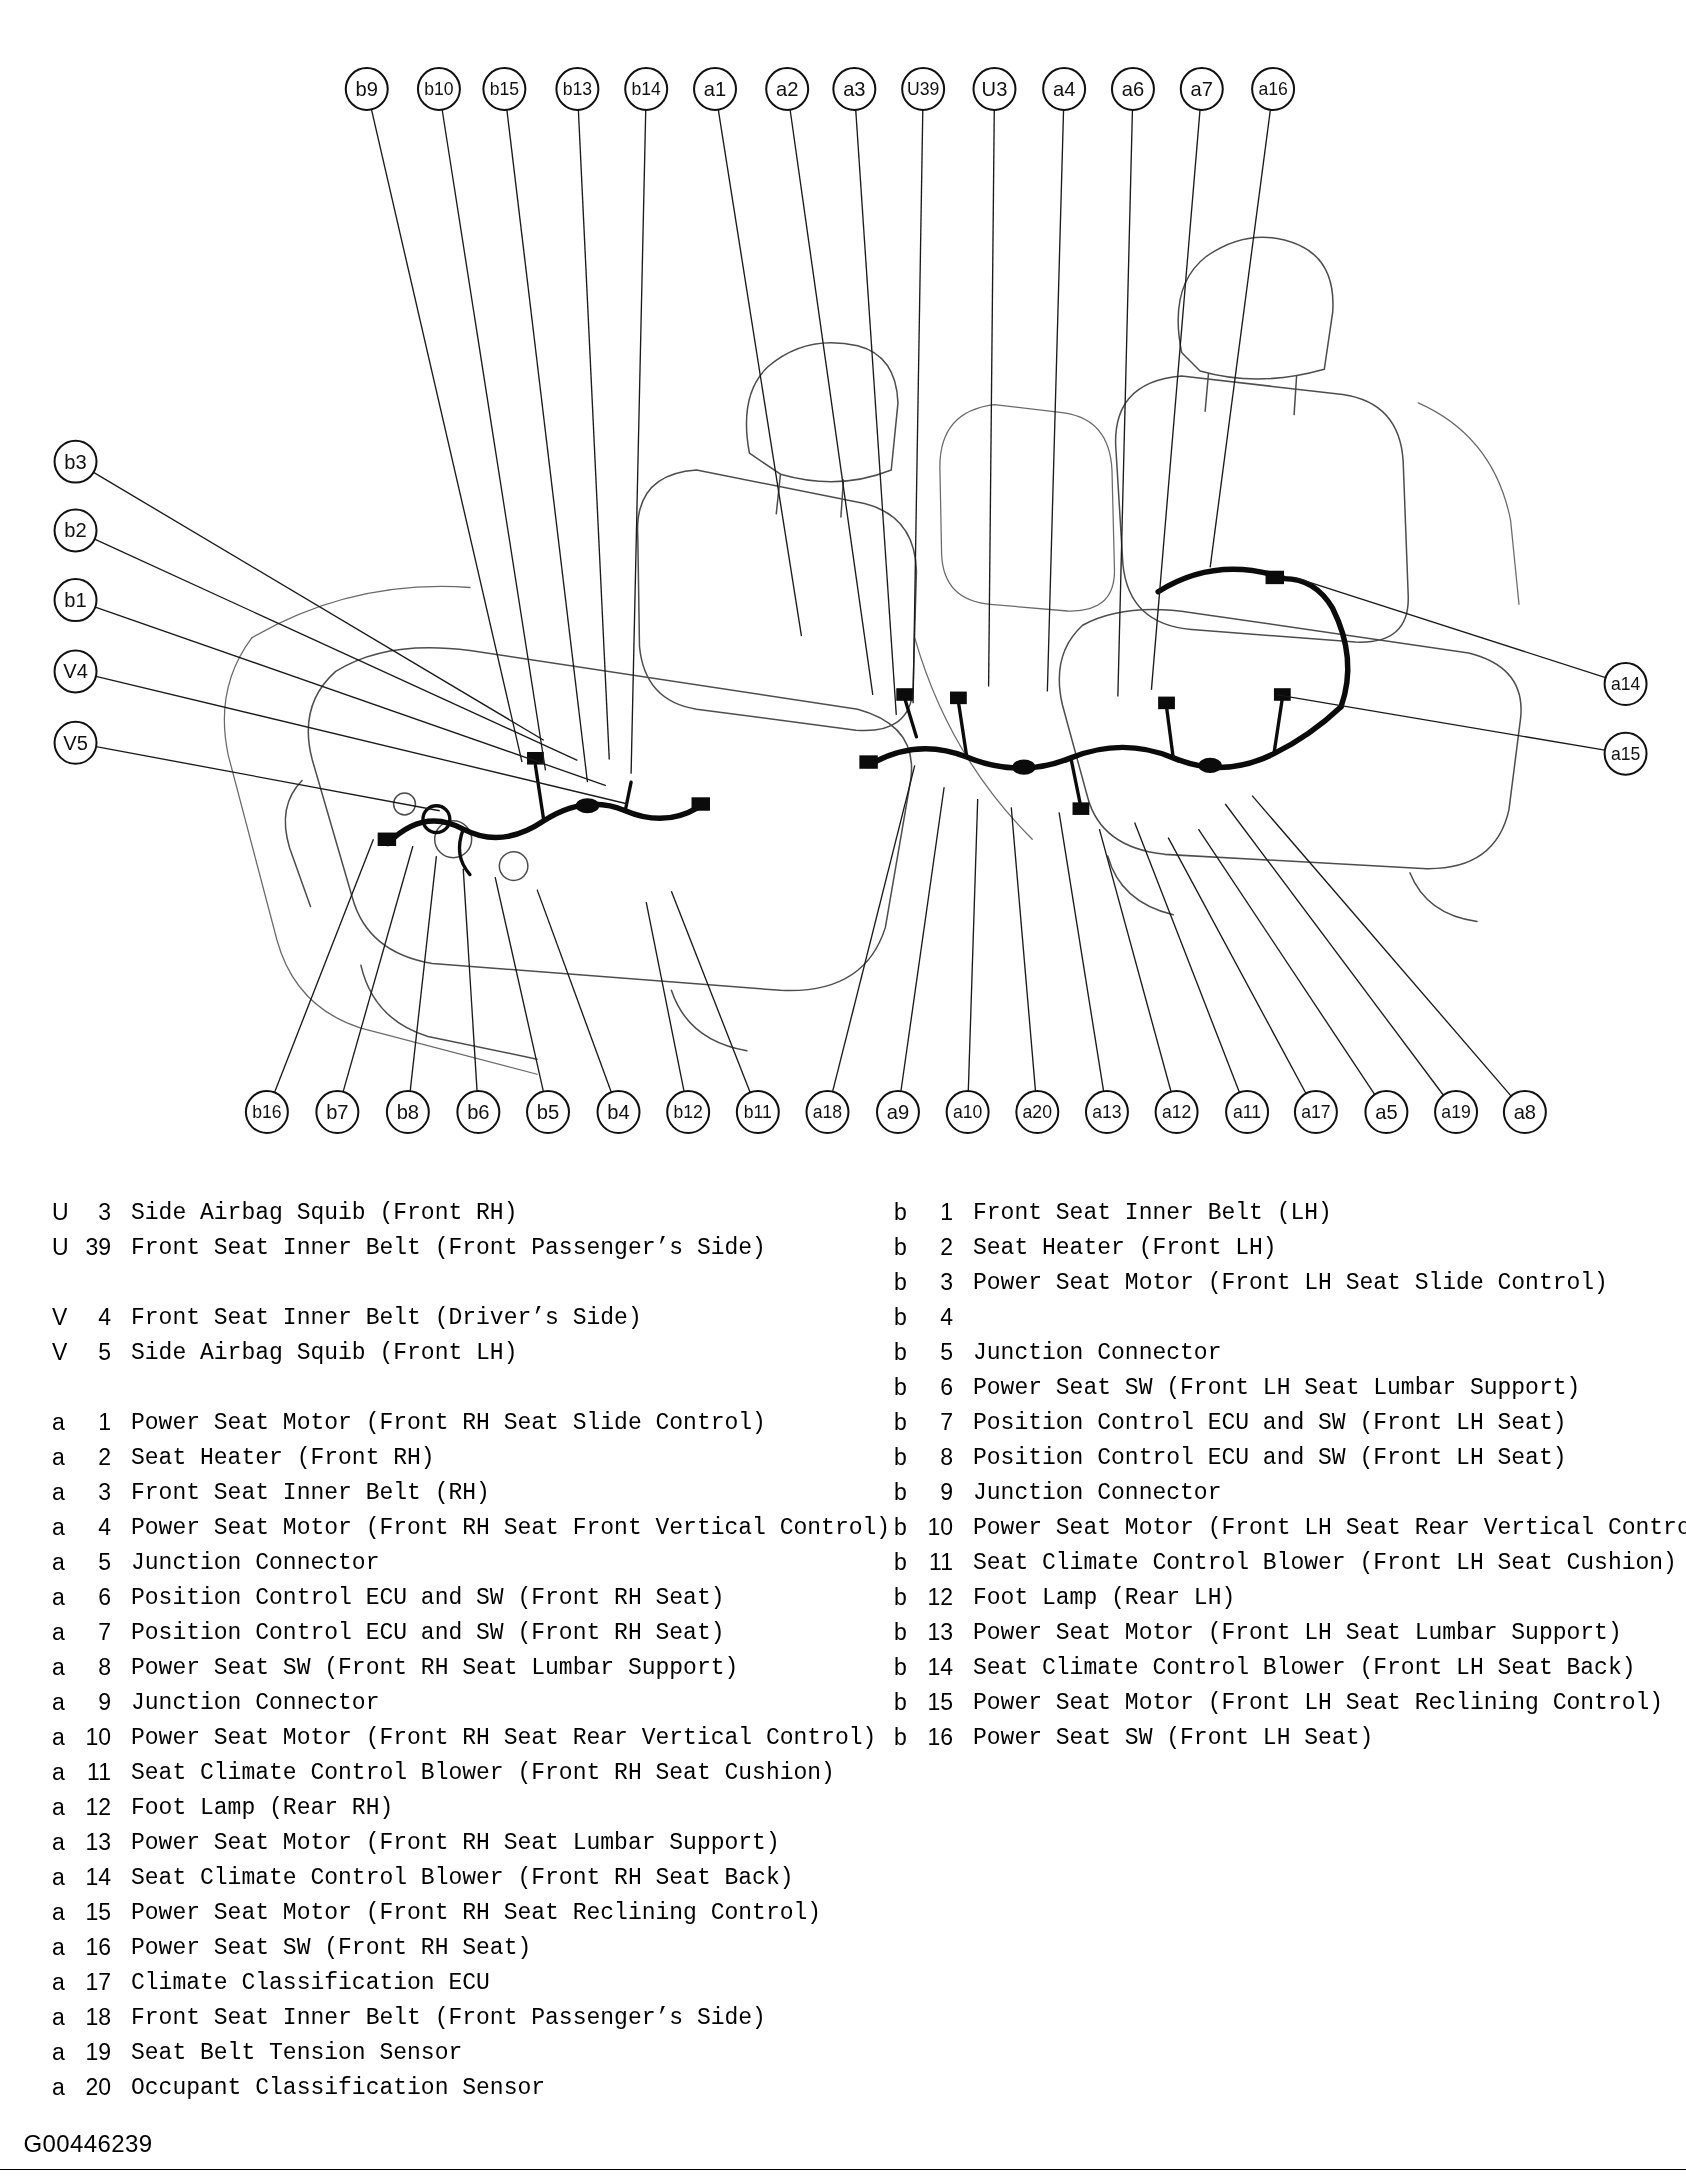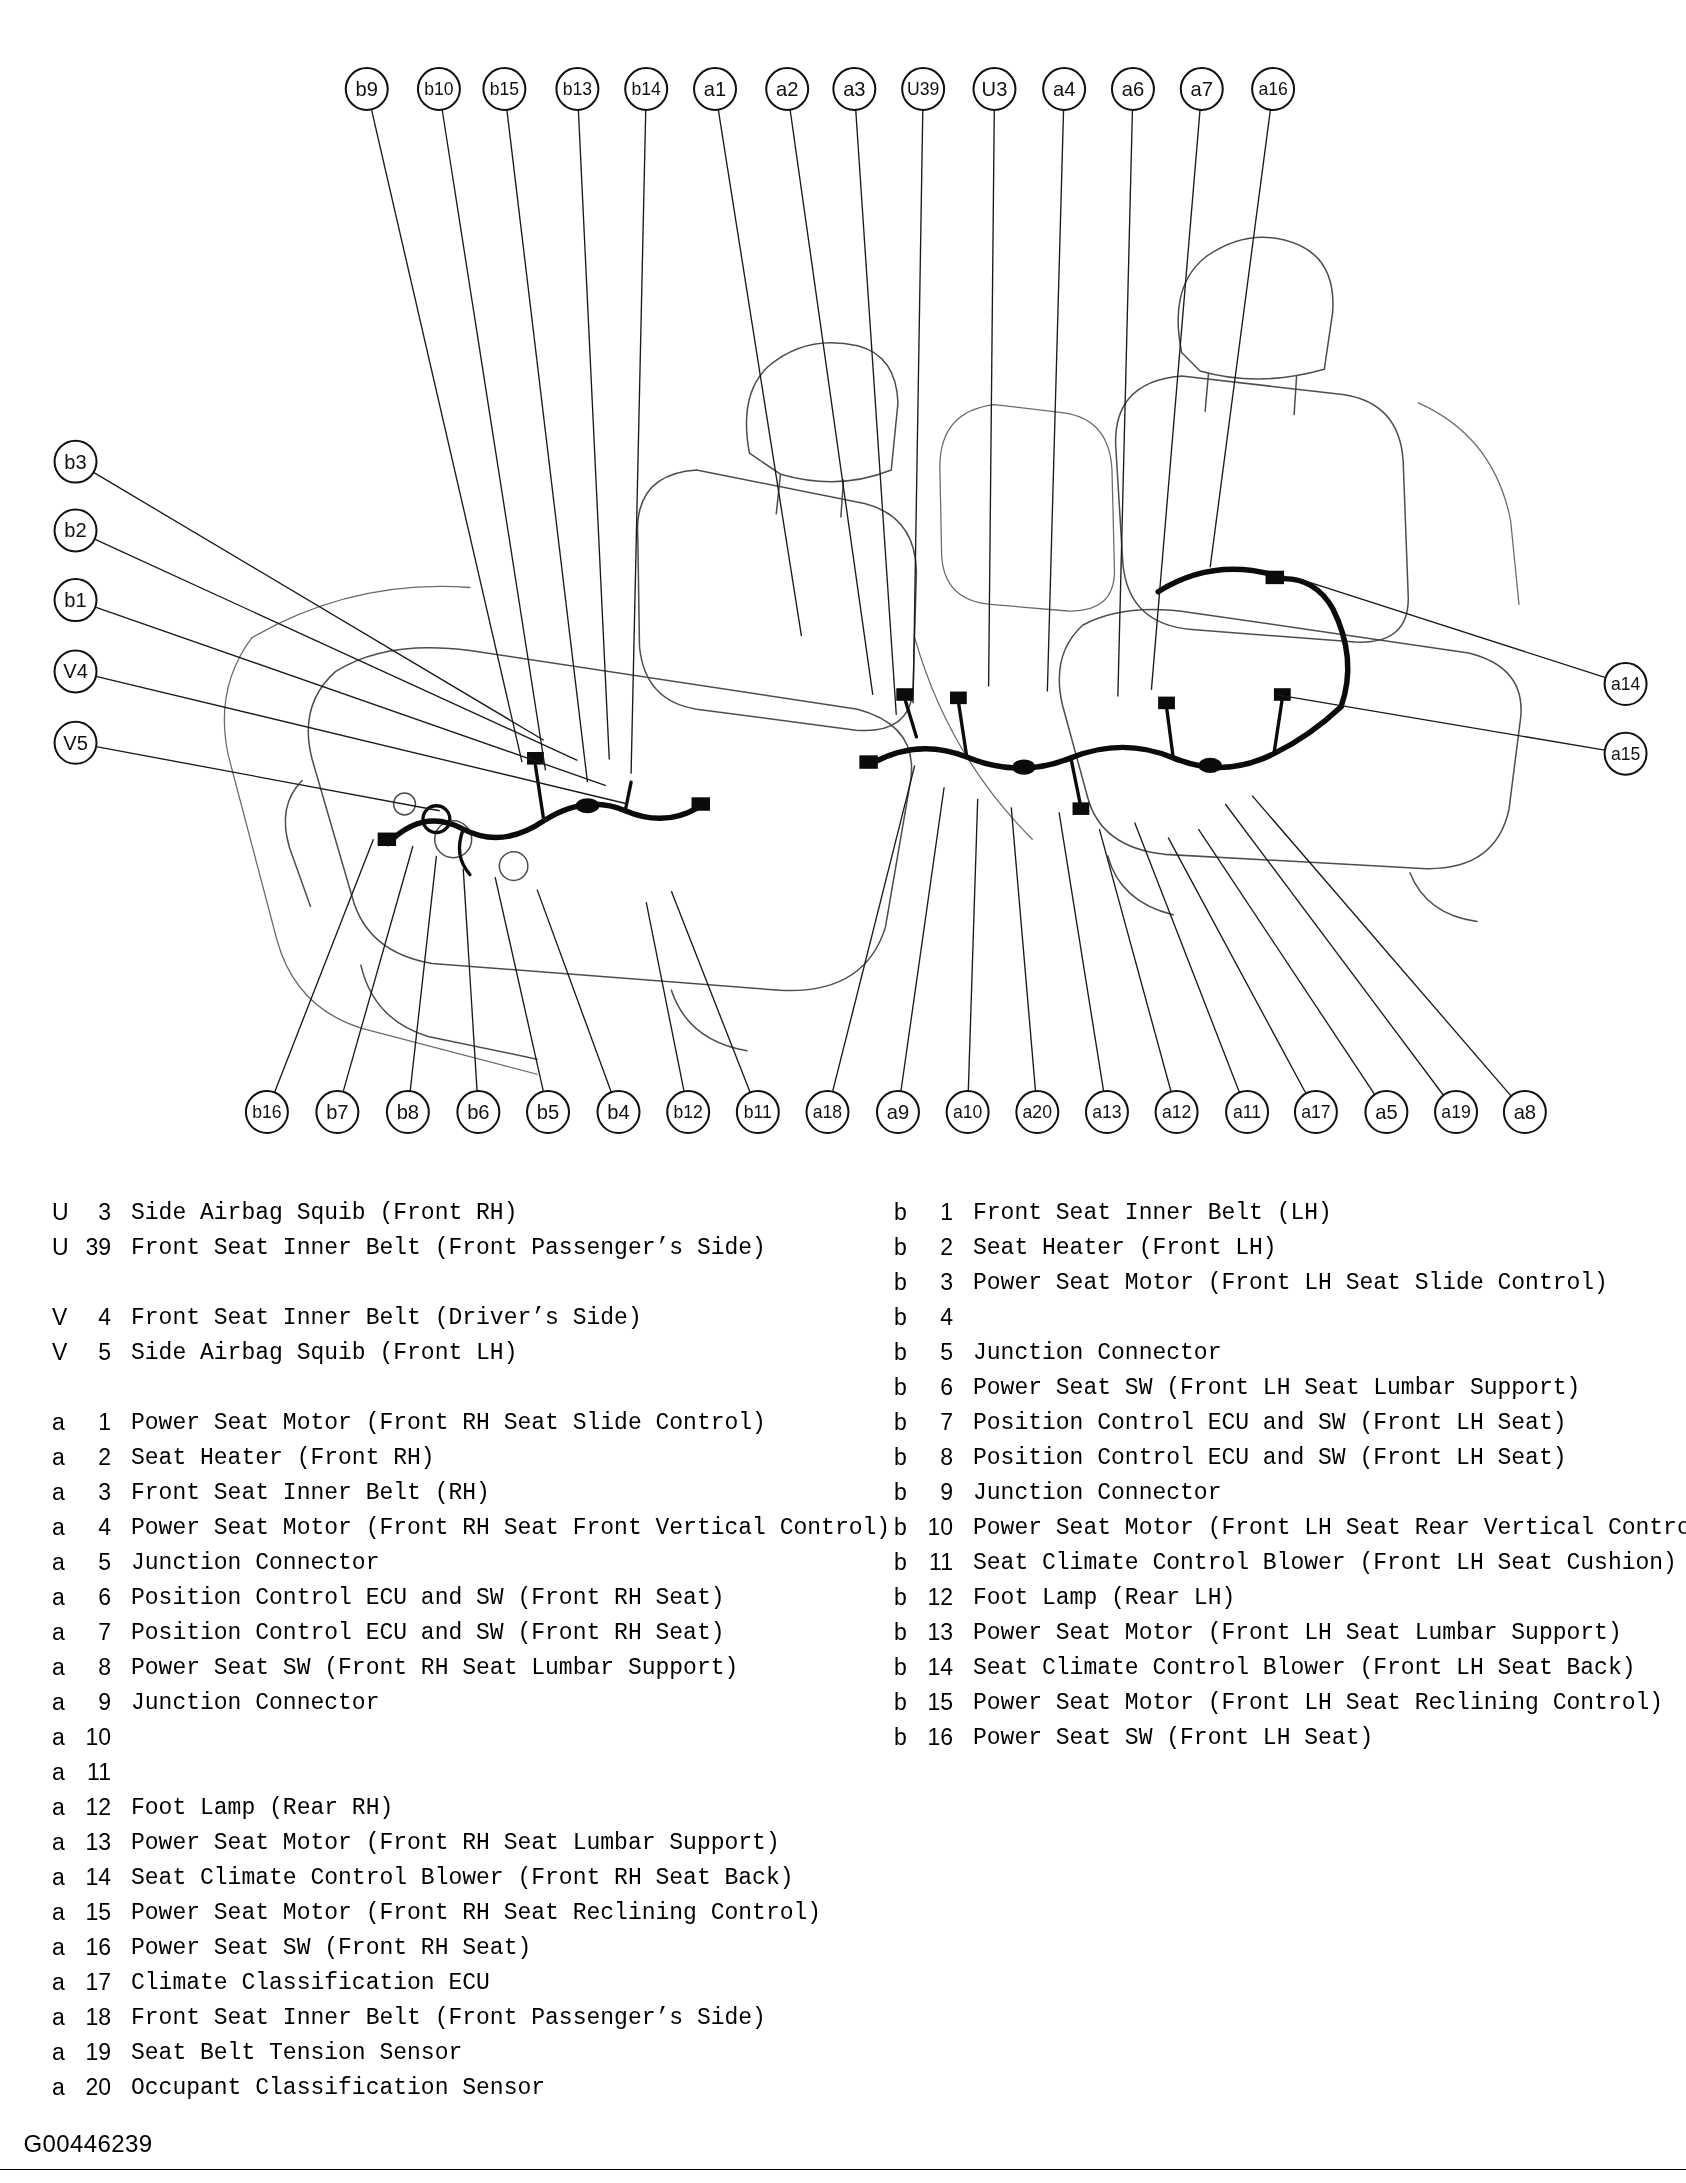--- a/index.html
+++ b/index.html
@@ -303,24 +303,26 @@
           <span class="lg-text">Power Seat SW (Front RH Seat Lumbar Support)</span>
         </div>
         <div class="legend-row">
           <span class="lg-prefix">a</span>
           <span class="lg-num">9</span>
           <span class="lg-text">Junction Connector</span>
         </div>
         <div class="legend-row">
           <span class="lg-prefix">a</span>
           <span class="lg-num">10</span>
+          <span class="lg-text">Power Seat Motor (Front RH Seat Rear Vertical Control)</span>
         </div>
         <div class="legend-row">
           <span class="lg-prefix">a</span>
           <span class="lg-num">11</span>
+          <span class="lg-text">Seat Climate Control Blower (Front RH Seat Cushion)</span>
         </div>
         <div class="legend-row">
           <span class="lg-prefix">a</span>
           <span class="lg-num">12</span>
           <span class="lg-text">Foot Lamp (Rear RH)</span>
         </div>
         <div class="legend-row">
           <span class="lg-prefix">a</span>
           <span class="lg-num">13</span>
           <span class="lg-text">Power Seat Motor (Front RH Seat Lumbar Support)</span>

